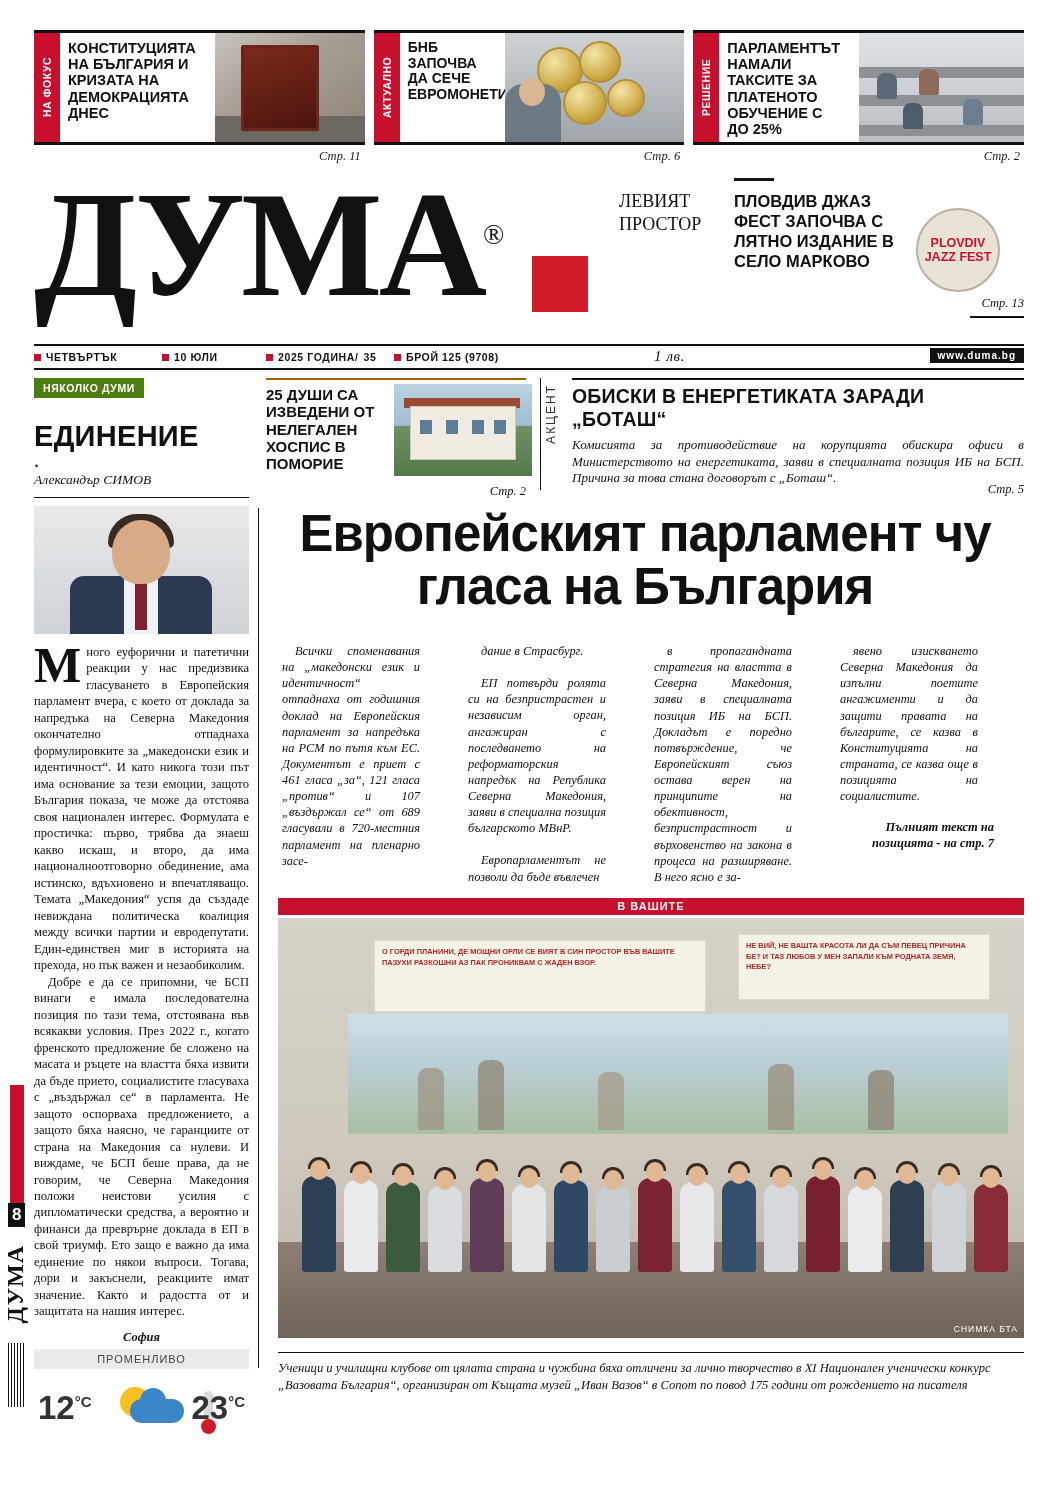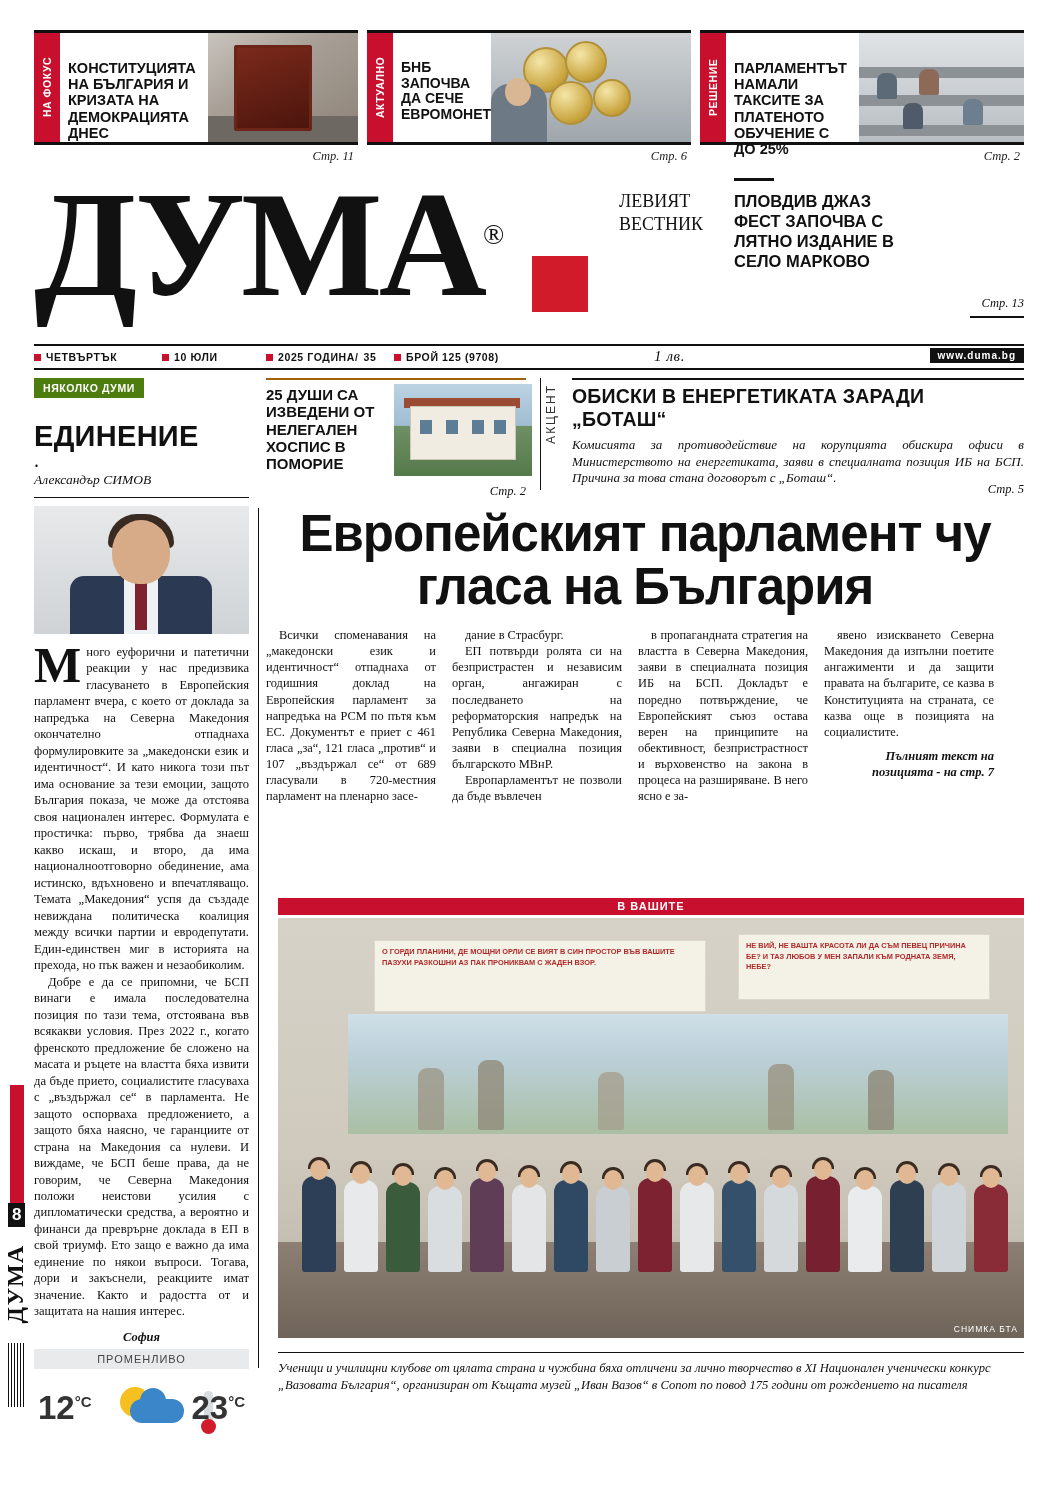--- a/index.html
+++ b/index.html
@@ -24,24 +24,24 @@
   }
   .teaser .tag{
     width:26px;background:#c8102e;color:#fff;
     font-family:"Liberation Sans", sans-serif;
     font-weight:bold;font-size:10.5px;letter-spacing:.5px;
     display:flex;align-items:center;justify-content:center;
     writing-mode:vertical-rl;transform:rotate(180deg);
     padding:2px 0;
   }
   .teaser .t-text{
-    flex:1;padding:7px 12px 4px 8px;
+    flex:1;padding:7px 19px 4px 8px;
     font-family:"Liberation Sans", sans-serif;
     font-weight:bold;font-size:14.5px;line-height:1.12;
-    text-transform:uppercase;color:#111;margin-top:20px;
+    text-transform:uppercase;color:#111;
   }
   .teaser .t-img{width:135px;overflow:hidden;position:relative;}
   .teaser.t1 .t-img{width:150px;}
   .teaser.t2 .t-text{font-size:14px;width:78px;flex:none;}
   .teaser.t2 .t-img{flex:1;}
   .teaser.t3 .t-img{width:165px;}
 
   
   .ph{position:absolute;inset:0;}
   .ph1{background:
@@ -198,21 +198,21 @@
   }
   .subhead{
     margin:16px 0 0 12px;font-family:"Liberation Sans",sans-serif;
     font-size:20px;line-height:1.28;color:#111;
   }
   .cols{
     margin-top:14px;display:flex;gap:16px;font-size:12.4px;line-height:1.3;
     text-align:justify;hyphens:auto;
   }
   .cols .c{width:170px;}
-  .cols p{margin:0;text-indent:13px;}
+  .cols p{margin:16px;text-indent:13px;font-style:italic;}
   .cols p.first{text-indent:13px;}
   .fulltext{margin-top:9px;font-weight:bold;font-style:italic;font-size:12.5px;text-align:right;line-height:1.25;}
 
   
   .kadr-bar{
     position:absolute;left:278px;top:898px;width:746px;height:17px;background:#c8102e;
     color:#fff;font-family:"Liberation Sans",sans-serif;font-weight:bold;font-size:11px;
     letter-spacing:1px;text-align:center;line-height:17px;
   }
   .bigphoto{position:absolute;left:278px;top:918px;width:746px;height:420px;overflow:hidden;
@@ -285,25 +285,29 @@
     </div>
   </div>
 
   <div class="masthead">
     <div class="logo">
       <span>ДУМА</span><span class="reg">®</span>
     </div>
     <div class="red-sq"></div>
     <div class="levi">
       <div>ЛЕВИЯТ</div>
-      <div>ВЕСТНИК</div>
+      <div>ПРОСТОР</div>
     </div>
     <div class="jazz-box">
       <div class="jazz-rule"></div>
       <div class="jazz-text">ПЛОВДИВ ДЖАЗ ФЕСТ ЗАПОЧВА С ЛЯТНО ИЗДАНИЕ В СЕЛО МАРКОВО</div>
+      <div class="jazz-badge">
+        <span>PLOVDIV</span>
+        <span>JAZZ FEST</span>
+      </div>
       <div class="jazz-pg">Стр. 13</div>
       <div class="jazz-underline"></div>
     </div>
   </div>
 
   <div class="infobar">
     <div class="i" style="left:0;">
         <span class="sqr"></span>
         <span>ЧЕТВЪРТЪК</span>
       </div>

